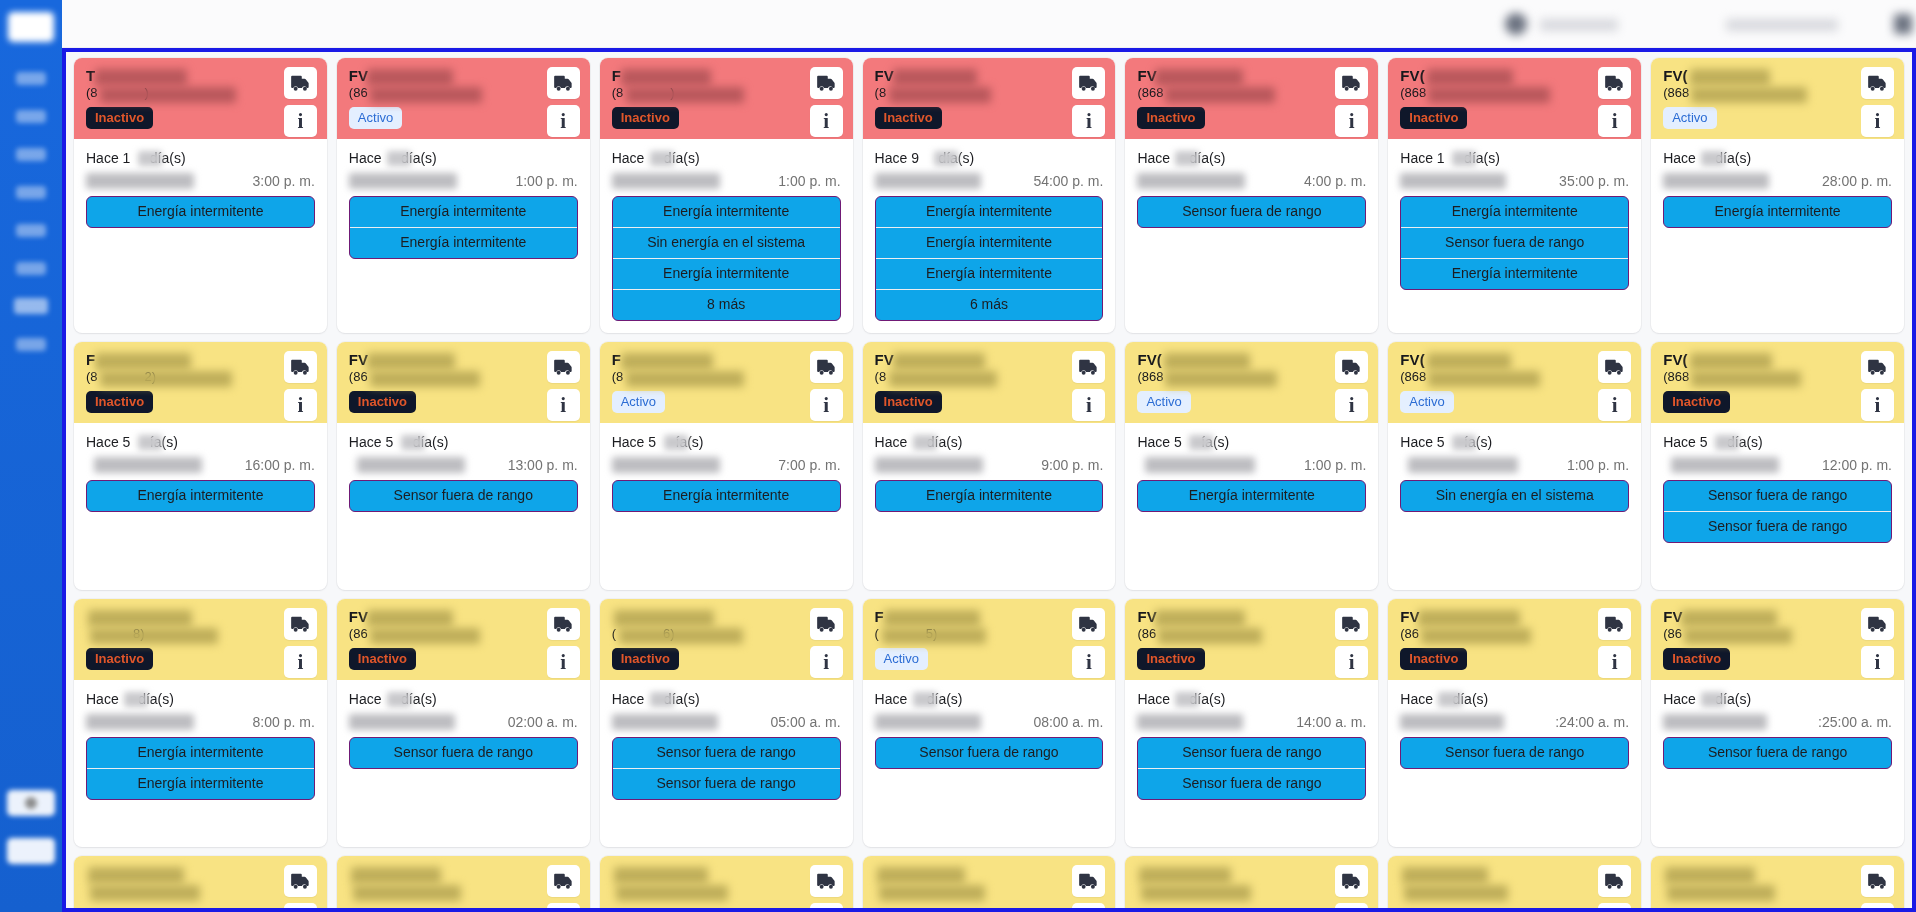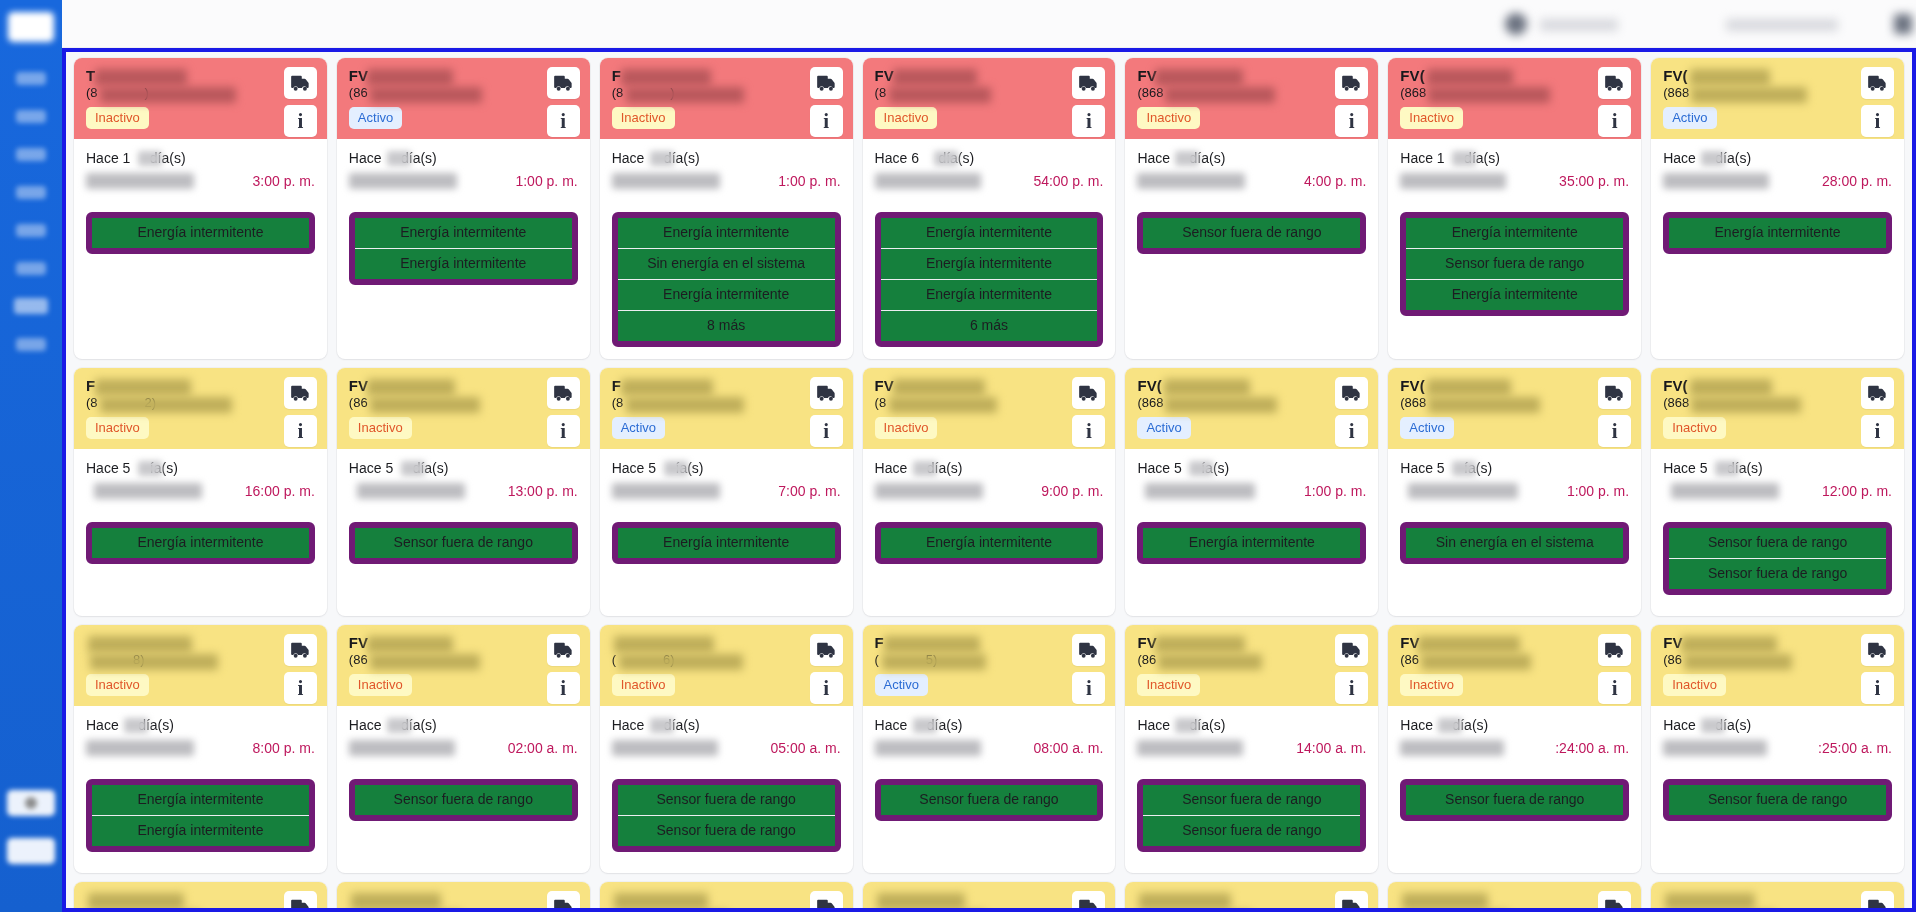--- a/index.html
+++ b/index.html
@@ -172,21 +172,21 @@
   .card-head.yellow .smudge { background: #bfae5a; }
 
   .badge {
     display: inline-block;
     margin-top: 6px;
     padding: 3px 9px 4px 9px;
     border-radius: 5px;
     font-size: 13px;
     line-height: 15px;
   }
-  .badge.inactivo { background: #fef9c3; color: #e0562a; }
+  .badge.inactivo { background: #0f172a; color: #e0562a; font-weight: bold; }
   .badge.activo   { background: #e4efff; color: #2b6cd4; }
 
   .head-actions {
     position: absolute;
     right: 10px; top: 9px;
     display: flex;
     flex-direction: column;
     gap: 6px;
   }
   .icon-btn {
@@ -223,42 +223,42 @@
     position: absolute;
     top: 2px;
     height: 15px;
     border-radius: 2px;
     background: #c9c9cc;
     filter: blur(3.2px);
   }
   .date-line {
     position: relative;
     font-size: 14px;
-    color: #be185d;
+    color: #737373;
     line-height: 20px;
     height: 21px;
     margin-top: 3px;
     white-space: nowrap;
     text-align: right;
   }
   .date-line .sm {
     position: absolute;
     left: 0; top: 2px;
     height: 16px;
     border-radius: 2px;
     background: #bdbdc1;
     filter: blur(3.5px);
   }
 
   .alert-list {
-    margin-top: 20px;
-    border: 6px solid #701a75;
+    margin-top: 4px;
+    border: 1px solid #701a75;
     border-radius: 6px;
     overflow: hidden;
-    background: #15803d;
+    background: #0ea5e9;
   }
   .alert-item {
     font-size: 14px;
     color: #1c1d21;
     text-align: center;
     padding: 5px 4px 6px 4px;
     line-height: 19px;
     border-bottom: 1px solid #eceef1;
     white-space: nowrap;
   }
@@ -370,21 +370,21 @@
                     <path d="M1 2.2A1.2 1.2 0 0 1 2.2 1h10.1a1.2 1.2 0 0 1 1.2 1.2v2.1h3.3c.5 0 1 .25 1.3.66l3.2 4.3c.2.26.3.58.3.9v3.9a1.2 1.2 0 0 1-1.2 1.2h-1.1a2.9 2.9 0 0 0-5.6 0H9.1a2.9 2.9 0 0 0-5.6 0H2.2A1.2 1.2 0 0 1 1 14.06V2.2Z"></path>
                     <circle cx="6.3" cy="16.2" r="2.3"></circle>
                     <circle cx="17.2" cy="16.2" r="2.3"></circle>
                   </svg>
                 </div>
                 <div class="icon-btn">
                   <span class="ichar">i</span>
                 </div>
               </div></div>
             <div class="card-body">
-              <div class="rel-line"><span>Hace  6</span><span>&nbsp;&nbsp;&nbsp;&nbsp;&nbsp;</span><span>día(s)</span><div class="sm" style="left: 59px; width: 24px;"></div></div>
+              <div class="rel-line"><span>Hace  9</span><span>&nbsp;&nbsp;&nbsp;&nbsp;&nbsp;</span><span>día(s)</span><div class="sm" style="left: 59px; width: 24px;"></div></div>
               <div class="date-line">54:00 p. m.<div class="sm" style="left: 0px; width: 106px;"></div></div>
               <div class="alert-list">
                 <div class="alert-item">Energía intermitente</div>
                 <div class="alert-item">Energía intermitente</div>
                 <div class="alert-item">Energía intermitente</div>
                 <div class="alert-item">6 más</div>
               </div>
             </div>
           </div>
           <div class="card">

